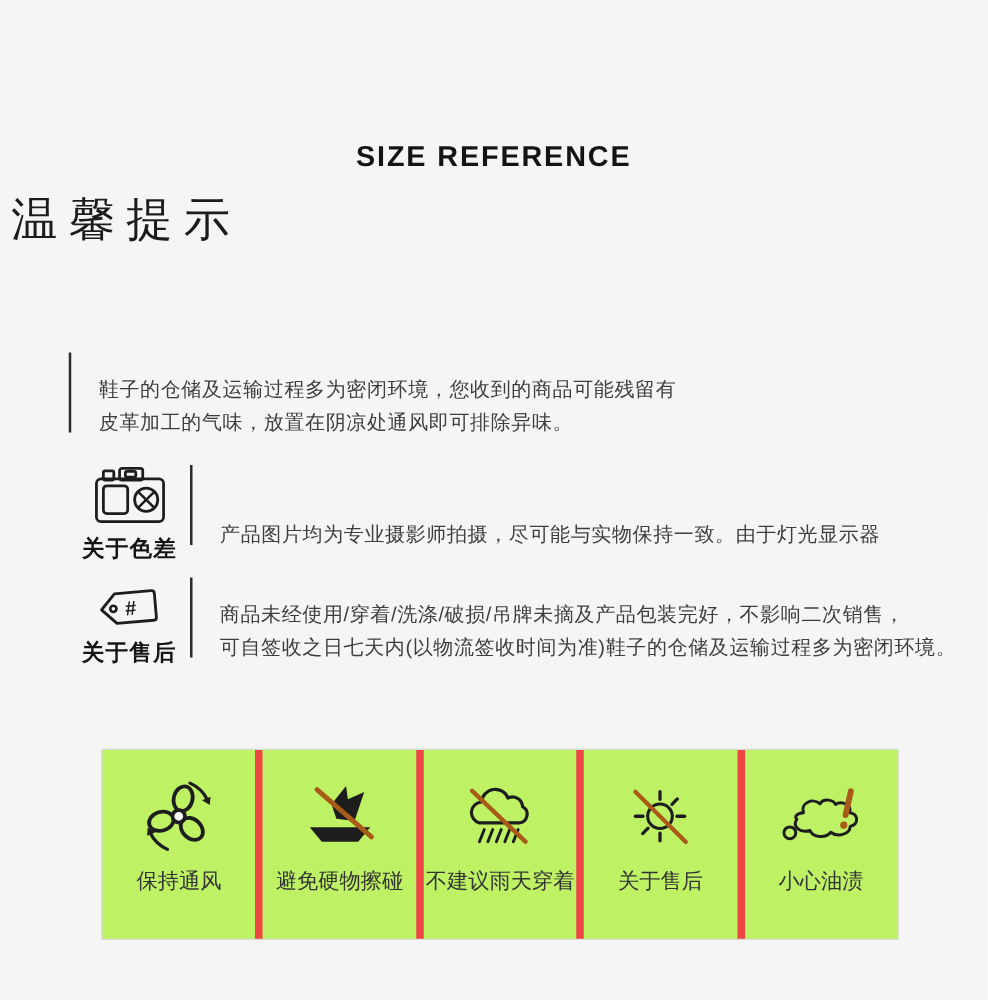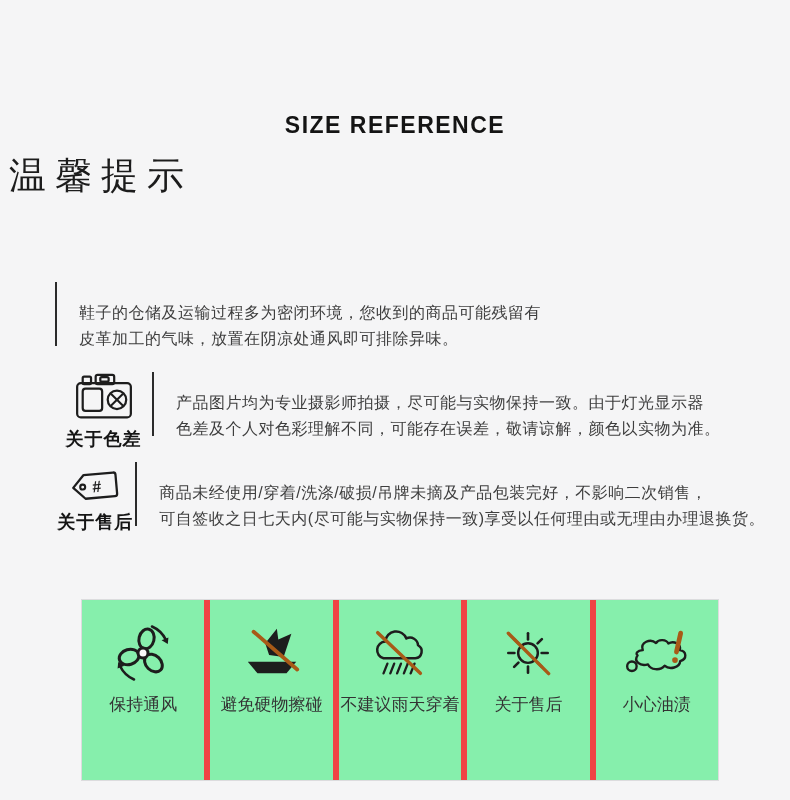--- a/index.html
+++ b/index.html
@@ -41,22 +41,22 @@
   .tip-divider {
     width:0; border-left:2px solid #2b2b2b;
     height:64px; margin-top:4px;
   }
   .tip-text {
     margin-left:22px; display:flex; flex-direction:column;
     justify-content:flex-end; font-size:16px; line-height:26px;
     color:#3e3e3e; white-space:nowrap; letter-spacing:0.5px;
   }
   .care-box {
-    position:absolute; left:81px; top:599px; width:638px; height:182px;
-    background:#86efac; border:1px solid #dcdcde;
+    position:absolute; left:81px; top:599px; width:638px; height:153px;
+    background:#bef264; border:1px solid #dcdcde;
     display:flex; box-sizing:border-box;
   }
   .care-cell {
     flex:1; display:flex; flex-direction:column; align-items:center;
     border-left:6px solid #ef4444;
   }
   .care-cell:first-child { border-left:none; }
   .care-icon-wrap {
     height:74px; margin-top:16px;
     display:flex; align-items:center; justify-content:center;
@@ -93,39 +93,38 @@
         <rect class="ln" stroke-width="2.4" x="9" y="18" width="21" height="24" rx="3"></rect>
         <circle class="ln" stroke-width="2.4" cx="46" cy="30" r="10"></circle>
         <line class="ln" stroke-width="2.2" x1="40" y1="24" x2="52" y2="36"></line>
         <line class="ln" stroke-width="2.2" x1="52" y1="24" x2="40" y2="36"></line>
       </svg>
       <div class="tip-label">关于色差</div>
     </div>
     <div class="tip-divider"></div>
     <div class="tip-text">
       <div>产品图片均为专业摄影师拍摄，尽可能与实物保持一致。由于灯光显示器</div>
-      <div>色差及个人对色彩理解不同，可能存在误差，敬请谅解，颜色以实物为准。</div>
     </div>
   </div>
 
   <div class="tip-row r3">
     <div class="tip-side">
       <svg width="56" height="38" viewBox="0 0 58 40">
         <g transform="rotate(-5 29 20)">
           <path class="ln" stroke-width="2.4" d="M6,20 L18,7.5 L49,7.5 Q51.5,7.5 51.5,10 L51.5,30 Q51.5,32.5 49,32.5 L18,32.5 Z"></path>
           <circle class="ln" stroke-width="2.2" cx="16" cy="20" r="2.6"></circle>
           <text x="26" y="26.5" font-size="17" font-weight="bold" fill="#1d1d1d" font-family="Liberation Sans, sans-serif">#</text>
         </g>
       </svg>
       <div class="tip-label">关于售后</div>
     </div>
     <div class="tip-divider"></div>
     <div class="tip-text">
       <div>商品未经使用/穿着/洗涤/破损/吊牌未摘及产品包装完好，不影响二次销售，</div>
-      <div>可自签收之日七天内(尽可能与实物保持一致)享受以任何理由或无理由办理退换货。</div>
+      <div>可自签收之日七天内(以物流签收时间为准)鞋子的仓储及运输过程多为密闭环境。</div>
     </div>
   </div>
 
   <div class="care-box">
 
     <div class="care-cell">
       <div class="care-icon-wrap">
         <svg width="64" height="64" viewBox="0 0 64 64">
           <ellipse class="ln" stroke-width="3" cx="32" cy="17.5" rx="7.5" ry="10" transform="rotate(14 32 32)"></ellipse>
           <ellipse class="ln" stroke-width="3" cx="32" cy="17.5" rx="7.5" ry="10" transform="rotate(134 32 32)"></ellipse>

